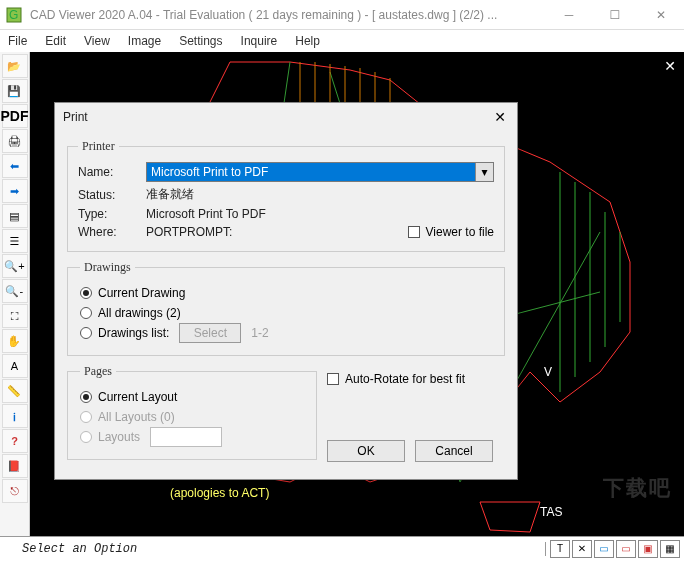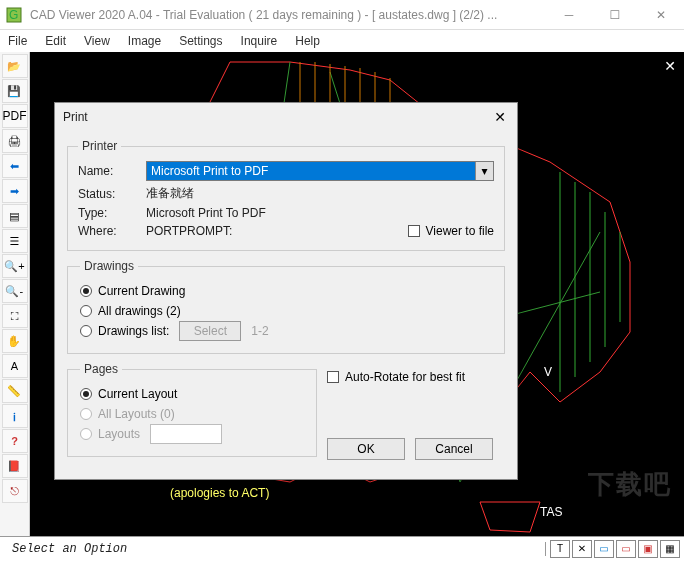--- a/index.html
+++ b/index.html
@@ -20,33 +20,33 @@
   .mainarea { display: flex; height: 484px; position: relative; }
   .lefttoolbar { width: 30px; background: #f5f5f5; border-right: 1px solid #ccc; display: flex; flex-direction: column; align-items: center; padding-top: 2px; gap: 1px; }
   .tbtn { width: 26px; height: 24px; background: #f9f9f9; border: 1px solid #ddd; display: flex; align-items: center; justify-content: center; font-size: 11px; cursor: pointer; }
   
   .canvas { flex: 1; background: #000; position: relative; overflow: hidden; }
   .canvas svg { position: absolute; top: 0; left: 0; }
   .canvas .closex { position: absolute; top: 6px; right: 8px; color: #fff; font-size: 14px; }
   
   
   .statusbar { height: 24px; border-top: 1px solid #999; display: flex; align-items: center; }
-  .statusleft { flex: 1; border-right: 1px solid #999; padding-left: 12px; font-style: italic; color: #222; font-family: "Courier New", monospace; }
+  .statusleft { flex: 1; border-right: 1px solid #999; padding-left: 22px; font-style: italic; color: #222; font-family: "Courier New", monospace; }
   .statusicons { display: flex; gap: 2px; padding: 0 4px; }
   .sicon { width: 20px; height: 18px; border: 1px solid #888; display: flex; align-items: center; justify-content: center; font-size: 10px; background: #fff; }
   
   
   .dialog { position: absolute; left: 54px; top: 102px; width: 464px; height: 378px; background: #f0f0f0; border: 1px solid #888; box-shadow: 2px 2px 8px rgba(0,0,0,0.3); }
   .dlg-title { height: 28px; display: flex; align-items: center; padding: 0 8px; }
   .dlg-title .t { flex: 1; color: #222; }
   .dlg-title .x { width: 18px; height: 18px; display: flex; align-items: center; justify-content: center; font-size: 14px; }
   .dlg-body { padding: 4px 12px 8px 12px; }
   
   fieldset.grp { border: 1px solid #ccc; margin: 4px 0; padding: 8px 10px; }
-  fieldset.grp legend { color: #333; padding: 0 4px; }
+  fieldset.grp legend { color: #333; padding: 0 4px; font-family: Liberation Serif, serif; }
   
   .row { display: flex; align-items: center; gap: 10px; margin-bottom: 4px; }
   .lbl { width: 58px; color: #222; white-space: nowrap; }
   .combo { flex: 1; height: 20px; background: #0078d7; color: #fff; border: 1px solid #7a7a7a; display: flex; align-items: center; padding-left: 4px; position: relative; }
   .combo .arrow { position: absolute; right: 0; top: 0; bottom: 0; width: 18px; background: #e1e1e1; border-left: 1px solid #888; display: flex; align-items: center; justify-content: center; color: #000; }
   .btn { min-width: 78px; height: 22px; border: 1px solid #999; background: #e9e9e9; display: flex; align-items: center; justify-content: center; cursor: pointer; }
   .btn.sm { min-width: 62px; height: 20px; }
   .val { color: #222; }
   .chk { display: inline-flex; align-items: center; gap: 6px; }
   .chkbox { width: 12px; height: 12px; border: 1px solid #555; background: #fff; }
@@ -59,21 +59,21 @@
   .disabled { color: #a0a0a0; }
   .numspin { width: 42px; height: 20px; border: 1px solid #888; background: #fff; display: flex; align-items: center; padding-left: 4px; position: relative; }
   .spinbtns { position:absolute; right:0; top:0; bottom:0; width:14px; display:flex; flex-direction:column; }
   .spinbtns div { flex:1; border-left:1px solid #888; display:flex; align-items:center; justify-content:center; font-size:7px; background:#eee; }
   .copiesicon { width:28px; height:28px; position: relative; margin-top:8px; }
   .page { position:absolute; width:18px; height:22px; border:1px solid #888; background:#fff; font-size:10px; display:flex; align-items:flex-end; justify-content:flex-start; padding:1px; }
   
   .bottomrow { display:flex; justify-content:center; gap:10px; padding: 8px 12px 0 0; }
   .inputbox { width: 72px; height: 20px; border: 1px solid #bdbdbd; background: #fff; }
   
-  .watermark { position:absolute; right:12px; bottom:60px; font-size:26px; color: rgba(128,128,128,0.35); font-weight:bold; letter-spacing:2px; pointer-events:none; }
+  .watermark { position:absolute; right:12px; bottom:60px; font-size:21px; color: rgba(128,128,128,0.35); font-weight:bold; letter-spacing:2px; pointer-events:none; }
 </style>
 </head>
 <body>
 
 <div class="titlebar">
   <div class="appicon">
     <svg width="16" height="16">
         <rect x="1" y="1" width="14" height="14" fill="#8bc34a" stroke="#4a7a1f"></rect>
         <text x="3" y="12" font-size="9" fill="#2a4">G</text>
       </svg>
@@ -93,21 +93,21 @@
   <span class="menuitem">Image</span>
   <span class="menuitem">Settings</span>
   <span class="menuitem">Inquire</span>
   <span class="menuitem">Help</span>
 </div>
 
 <div class="mainarea">
   <div class="lefttoolbar">
     <div class="tbtn">📂</div>
     <div class="tbtn">💾</div>
-    <div class="tbtn" style="font-size:12px; font-weight:normal;">PDF</div>
+    <div class="tbtn" style="font-size:14px; font-weight:bold;">PDF</div>
     <div class="tbtn">🖨</div>
     <div class="tbtn" style="color:#06c;">⬅</div>
     <div class="tbtn" style="color:#06c;">➡</div>
     <div class="tbtn">▤</div>
     <div class="tbtn">☰</div>
     <div class="tbtn">🔍+</div>
     <div class="tbtn">🔍-</div>
     <div class="tbtn">⛶</div>
     <div class="tbtn">✋</div>
     <div class="tbtn">A</div>

